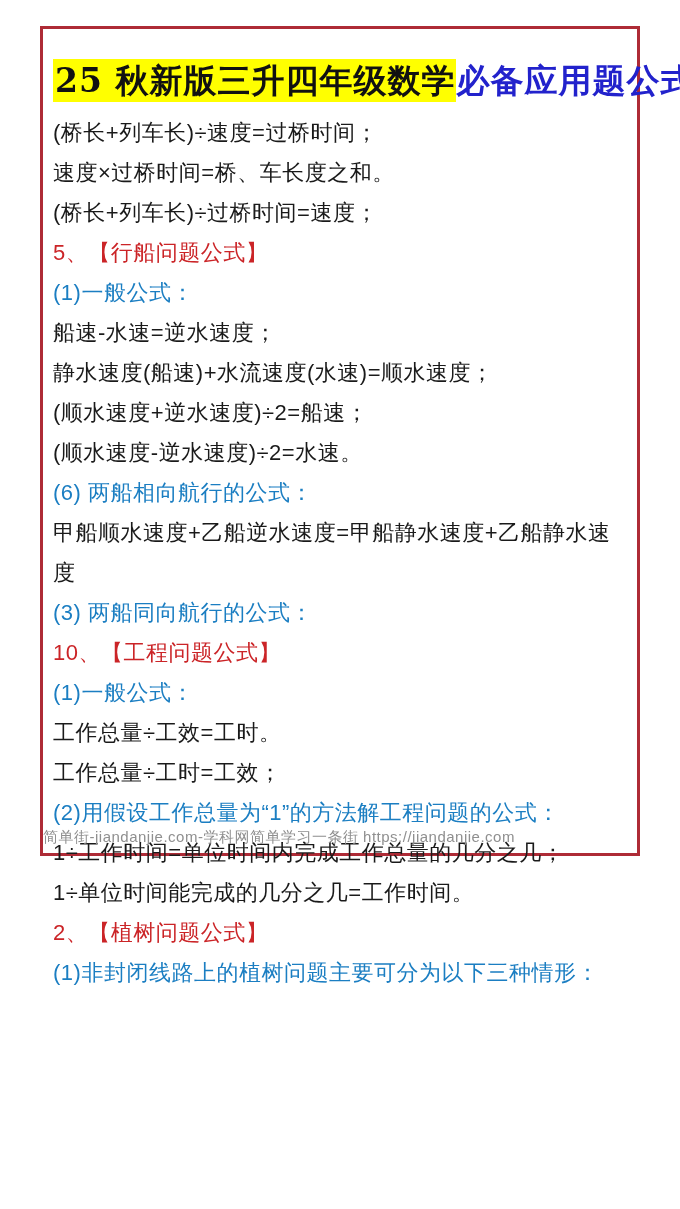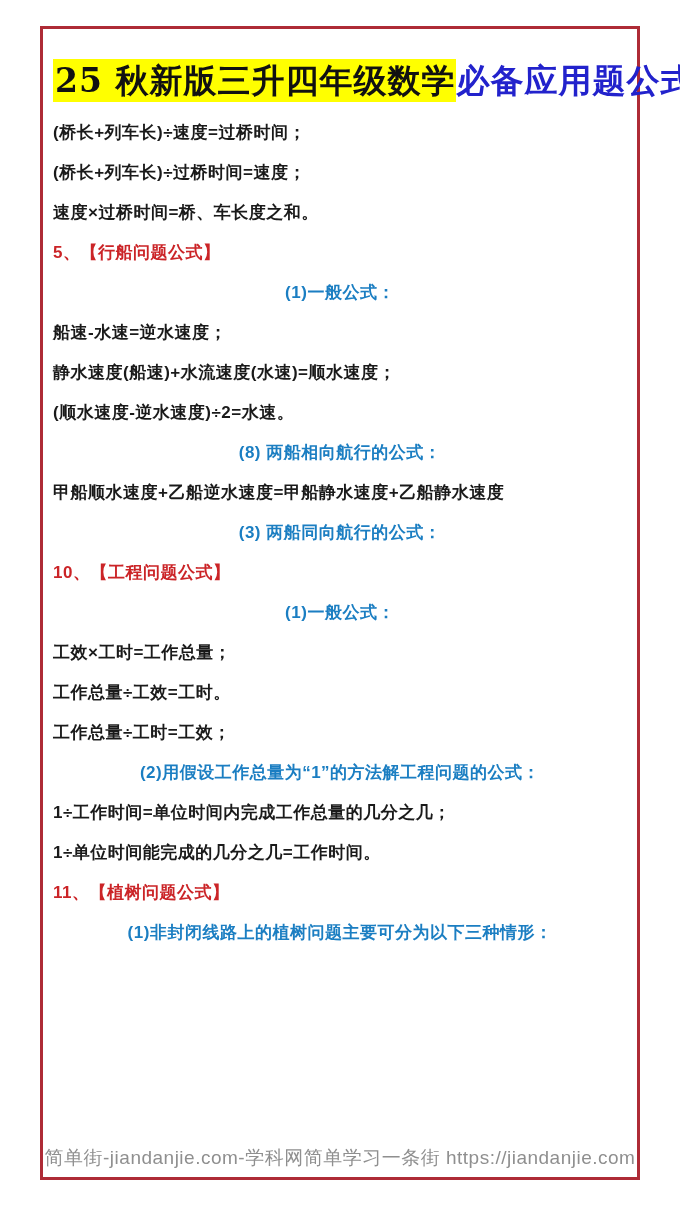--- a/index.html
+++ b/index.html
@@ -1,67 +1,67 @@
 <!DOCTYPE html>
 <html style="--border: #ae2b36; --red: #cb2427; --blue: #1b7ec2; --titleBlue: #2222cc; --highlight: #ffff00; --text: #1a1a1a; --footerGray: #8f8f8f;"><head>
 <meta charset="utf-8">
 <style>
   html,body{margin:0;padding:0;}
   body{
     width:680px;height:1209px;background:#ffffff;position:relative;overflow:hidden;
     font-family:"Liberation Sans","DejaVu Sans",sans-serif;
   }
   .frame{
-    position:absolute;left:40px;top:26px;width:600px;height:1154px;
+    position:absolute;left:40px;top:26px;width:600px;height:830px;
     box-sizing:border-box;border:3px solid var(--border,#ae2b36);
     background:#ffffff;padding:28px 10px 0 10px;
   }
   .title{
     margin:0 0 8px 0;font-family:"DejaVu Serif","Liberation Serif",serif;
     font-size:33px;font-weight:bold;line-height:48px;letter-spacing:1px;white-space:nowrap;
   }
   .t-hl{background:var(--highlight,#ffff00);color:#111111;padding:2px 1px 2px 2px;}
   .t-blue{color:var(--titleBlue,#2222cc);padding:2px 0;}
   .line{
-    font-size:17px;font-weight:bold;line-height:40px;color:var(--text,#1a1a1a);
+    font-size:22px;font-weight:normal;line-height:40px;color:var(--text,#1a1a1a);
     letter-spacing:0.5px;
   }
   .line.red{color:var(--red,#cb2427);}
-  .line.blue{color:var(--blue,#1b7ec2);text-align:center;}
+  .line.blue{color:var(--blue,#1b7ec2);}
   .footer{
-    position:absolute;left:0;right:0;bottom:6px;text-align:center;
-    font-size:19px;font-weight:normal;color:var(--footerGray,#8f8f8f);letter-spacing:0.5px;
+    position:absolute;left:0;right:0;bottom:6px;text-align:left;
+    font-size:15px;font-weight:normal;color:var(--footerGray,#8f8f8f);letter-spacing:0.5px;
   }
 </style>
 </head>
 <body>
 
 <div>
   <div class="frame">
     <h1 class="title"><span class="t-hl">25 秋新版三升四年级数学</span><span class="t-blue">必备应用题公式</span></h1>
 
     <div class="lines">
         <div class="line ">(桥长+列车长)÷速度=过桥时间；</div>
+        <div class="line ">速度×过桥时间=桥、车长度之和。</div>
         <div class="line ">(桥长+列车长)÷过桥时间=速度；</div>
-        <div class="line ">速度×过桥时间=桥、车长度之和。</div>
         <div class="line red">5、【行船问题公式】</div>
         <div class="line blue">(1)一般公式：</div>
         <div class="line ">船速-水速=逆水速度；</div>
         <div class="line ">静水速度(船速)+水流速度(水速)=顺水速度；</div>
+        <div class="line ">(顺水速度+逆水速度)÷2=船速；</div>
         <div class="line ">(顺水速度-逆水速度)÷2=水速。</div>
-        <div class="line blue">(8) 两船相向航行的公式：</div>
+        <div class="line blue">(6) 两船相向航行的公式：</div>
         <div class="line ">甲船顺水速度+乙船逆水速度=甲船静水速度+乙船静水速度</div>
         <div class="line blue">(3) 两船同向航行的公式：</div>
         <div class="line red">10、【工程问题公式】</div>
         <div class="line blue">(1)一般公式：</div>
-        <div class="line ">工效×工时=工作总量；</div>
         <div class="line ">工作总量÷工效=工时。</div>
         <div class="line ">工作总量÷工时=工效；</div>
         <div class="line blue">(2)用假设工作总量为“1”的方法解工程问题的公式：</div>
         <div class="line ">1÷工作时间=单位时间内完成工作总量的几分之几；</div>
         <div class="line ">1÷单位时间能完成的几分之几=工作时间。</div>
-        <div class="line red">11、【植树问题公式】</div>
+        <div class="line red">2、【植树问题公式】</div>
         <div class="line blue">(1)非封闭线路上的植树问题主要可分为以下三种情形：</div>
       </div>
 
     <div class="footer">简单街-jiandanjie.com-学科网简单学习一条街 https://jiandanjie.com</div>
   </div>
 </div>
 
 </body></html>

